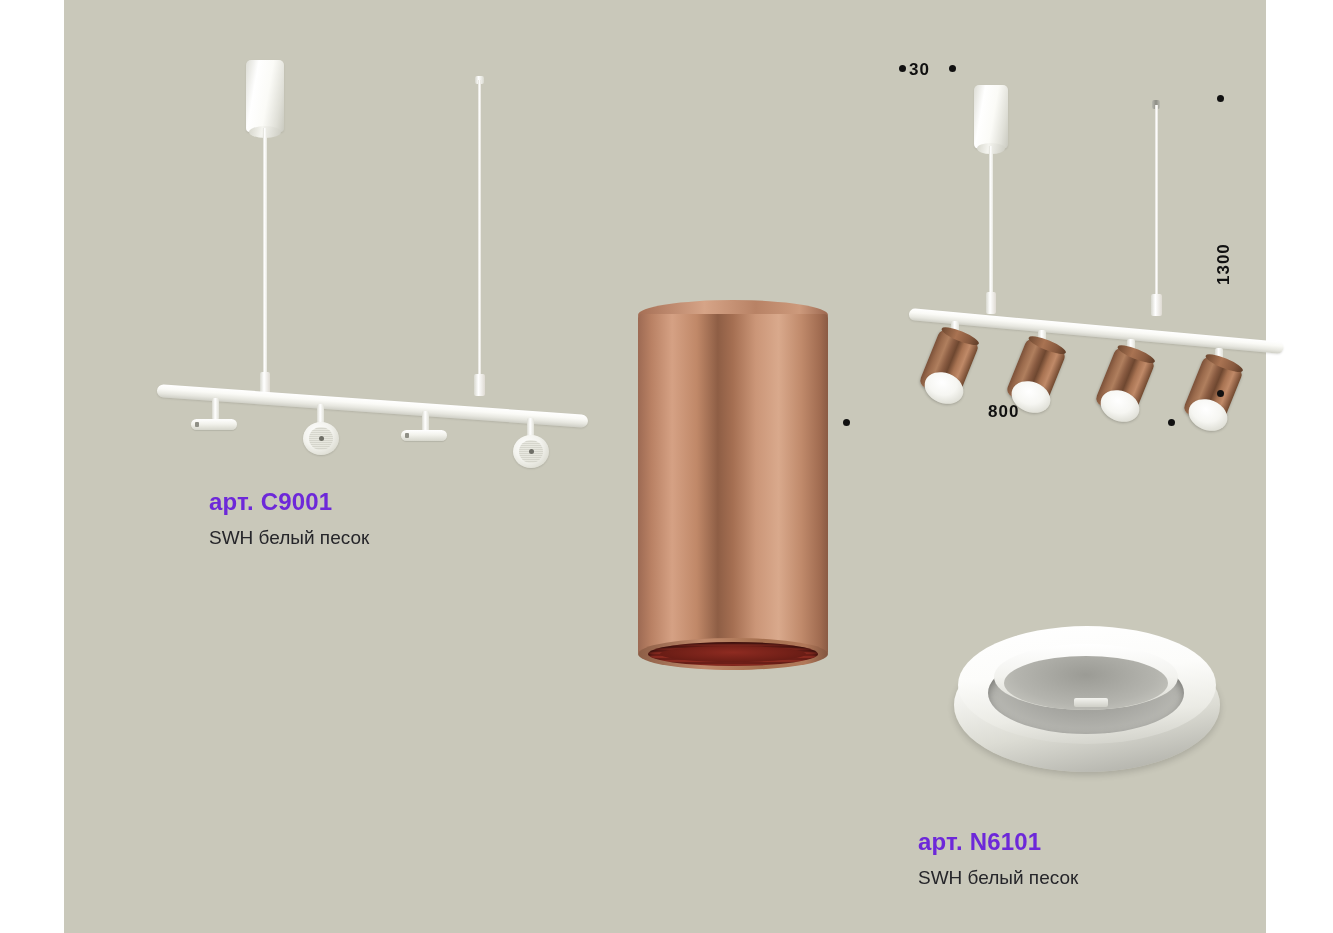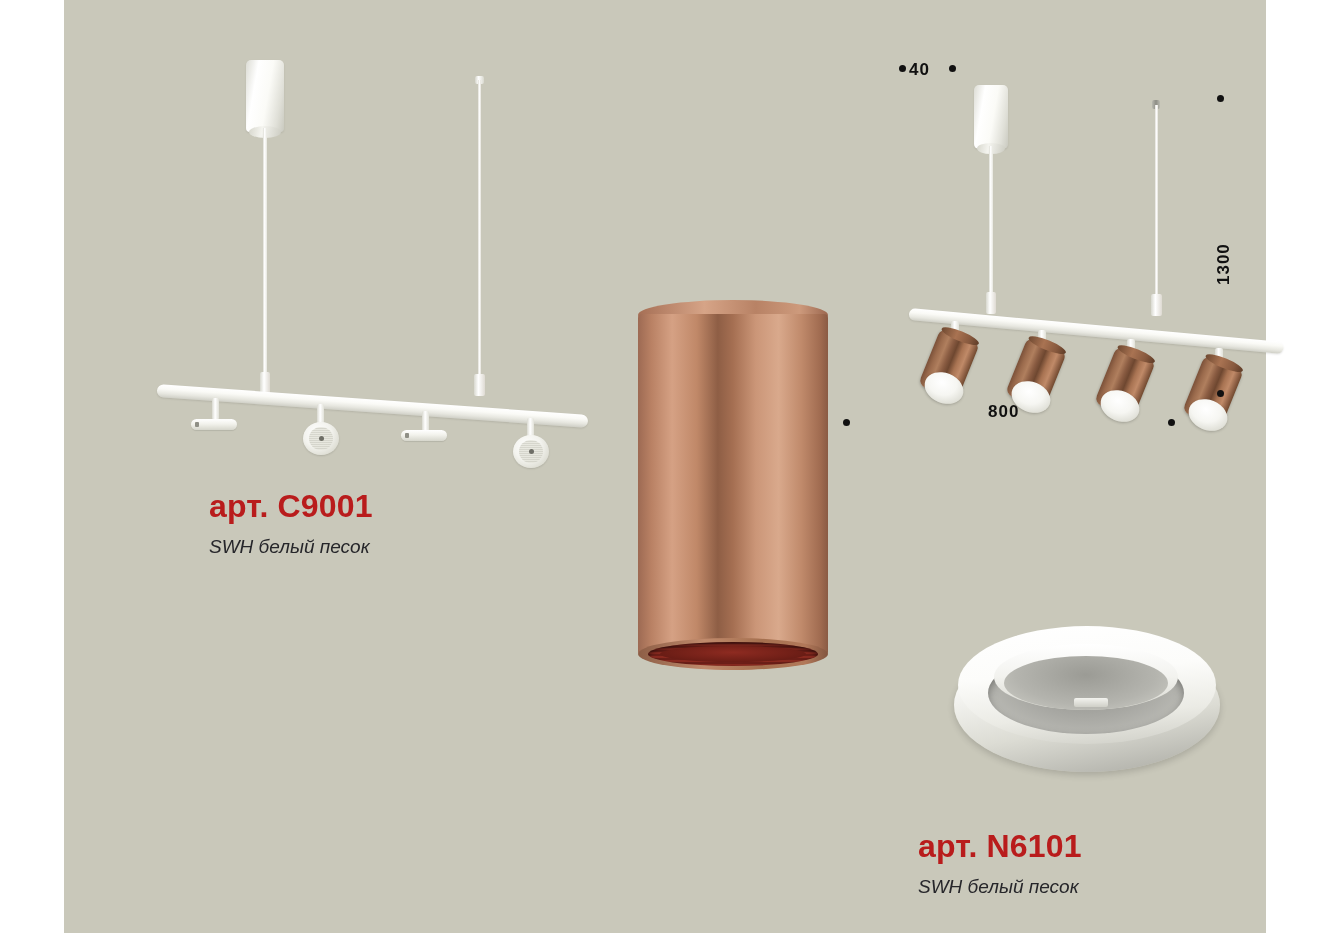--- a/index.html
+++ b/index.html
@@ -12,26 +12,26 @@
   }
   #sheet{position:relative;width:1333px;height:933px;background:#ffffff;}
   .canvas{
     position:absolute;left:64px;top:0;width:1202px;height:933px;
     background:#c9c8ba;
   }
   
   .abs{position:absolute;}
   .lbl{position:absolute;color:#1a1a1a;}
   .lbl .art{
-    font-size:32px;font-weight:bold;letter-spacing:.2px;
-    line-height:1.15;white-space:nowrap;color:#b91c1c;
+    font-size:24px;font-weight:bold;letter-spacing:.2px;
+    line-height:1.15;white-space:nowrap;color:#6d28d9;
   }
   .lbl .desc{
     font-size:19px;font-weight:400;line-height:1.35;
-    color:#26262a;white-space:nowrap;font-style:italic;
+    color:#26262a;white-space:nowrap;
   }
   .dim-text{
     position:absolute;font-size:17px;font-weight:bold;color:#101010;
     letter-spacing:1px;
   }
   .dim-text.vert{transform:rotate(-90deg);transform-origin:left top;}
   .dot{position:absolute;width:7px;height:7px;border-radius:50%;background:#111;}
 
   
   #fix-c9001{position:absolute;left:0px;top:0px;width:560px;height:480px;}
@@ -288,21 +288,21 @@
         <div class="shade"></div>
         <div class="bezel"></div>
       </div>
       <div class="spot" style="left:360px;top:308px;">
         <div class="stem"></div>
         <div class="shade"></div>
         <div class="bezel"></div>
       </div>
     </div>
 
-    <div class="dim-text" style="left:845px;top:60px;">40</div>
+    <div class="dim-text" style="left:845px;top:60px;">30</div>
     <div class="dot" style="left:835px;top:65px;"></div>
     <div class="dot" style="left:885px;top:65px;"></div>
 
     <div class="dim-text vert" style="left:1150px;top:285px;">1300</div>
     <div class="dot" style="left:1153px;top:95px;"></div>
     <div class="dot" style="left:1153px;top:390px;"></div>
 
     <div class="dim-text" style="left:924px;top:402px;">800</div>
     <div class="dot" style="left:779px;top:419px;"></div>
     <div class="dot" style="left:1104px;top:419px;"></div>

